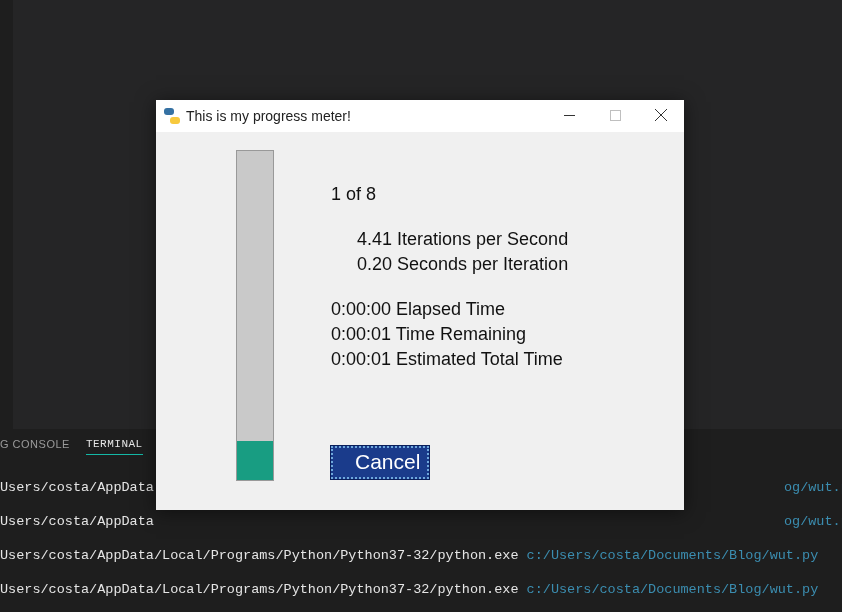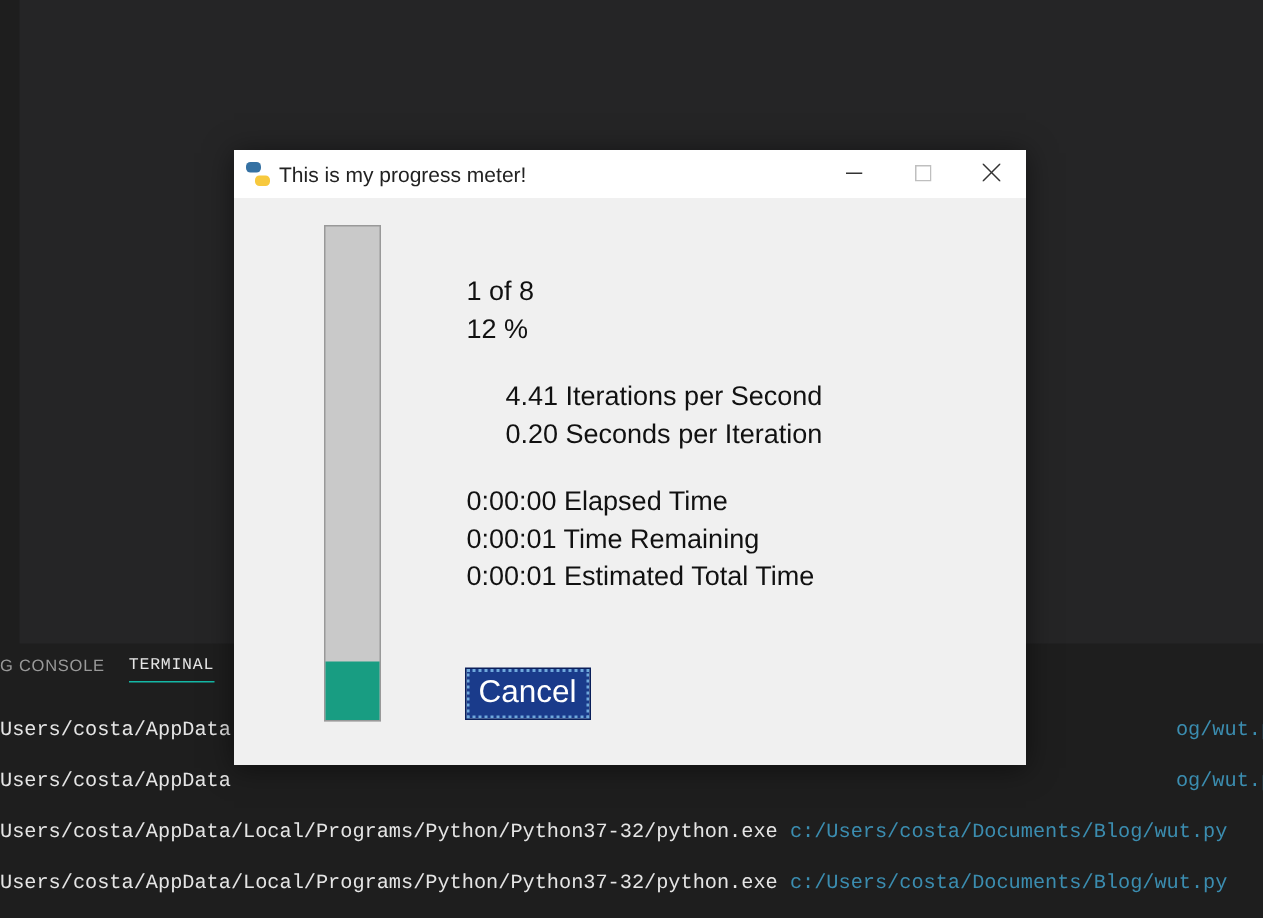--- a/index.html
+++ b/index.html
@@ -98,20 +98,21 @@
       justify-content: center;
       color: #333;
     }
     .win-btn svg { display: block; }
     .win-btn.disabled { color: #bfbfbf; }
 
     .dialog-body {
       position: relative;
       padding: 18px 20px 22px 60px;
       height: 378px;
+      margin-left: 20px;
     }
     .vbar-outer {
       position: absolute;
       top: 18px;
       left: 60px;
       width: 38px;
       height: 331px;
       background: #c9c9c9;
       border: 1px solid #999;
     }
@@ -132,21 +133,21 @@
     }
     .stats .sp { height: 20px; }
     .indent { margin-left: 26px; }
     .cancel-btn {
       position: absolute;
       left: 155px;
       top: 314px;
       background: #1a3b8b;
       color: #fff;
       font-size: 21px;
-      padding: 2px 7px 3px 6px;
+      padding: 2px 7px 3px 22px;
       border: 2px dotted #6fa8dc;
       outline: 1px solid #0a1f5a;
       font-family: Arial, sans-serif;
     }
     .python-icon {
       width: 16px; height: 16px; position: relative; display: inline-block;
     }
     .python-icon .b, .python-icon .y {
       position:absolute; width:10px; height:7px; border-radius:3px;
     }
@@ -198,21 +199,20 @@
           </svg>
       </div>
     </div>
   </div>
   <div class="dialog-body">
     <div class="vbar-outer">
       <div class="vbar-fill" style="height:12%"></div>
     </div>
     <div class="stats">
       <div>1 of 8</div>
-      <div>12 %</div>
       <div class="sp"></div>
       <div class="indent">4.41 Iterations per Second</div>
       <div class="indent">0.20 Seconds per Iteration</div>
       <div class="sp"></div>
       <div>0:00:00 Elapsed Time</div>
       <div>0:00:01 Time Remaining</div>
       <div>0:00:01 Estimated Total Time</div>
     </div>
     <div class="cancel-btn">Cancel</div>
   </div>

